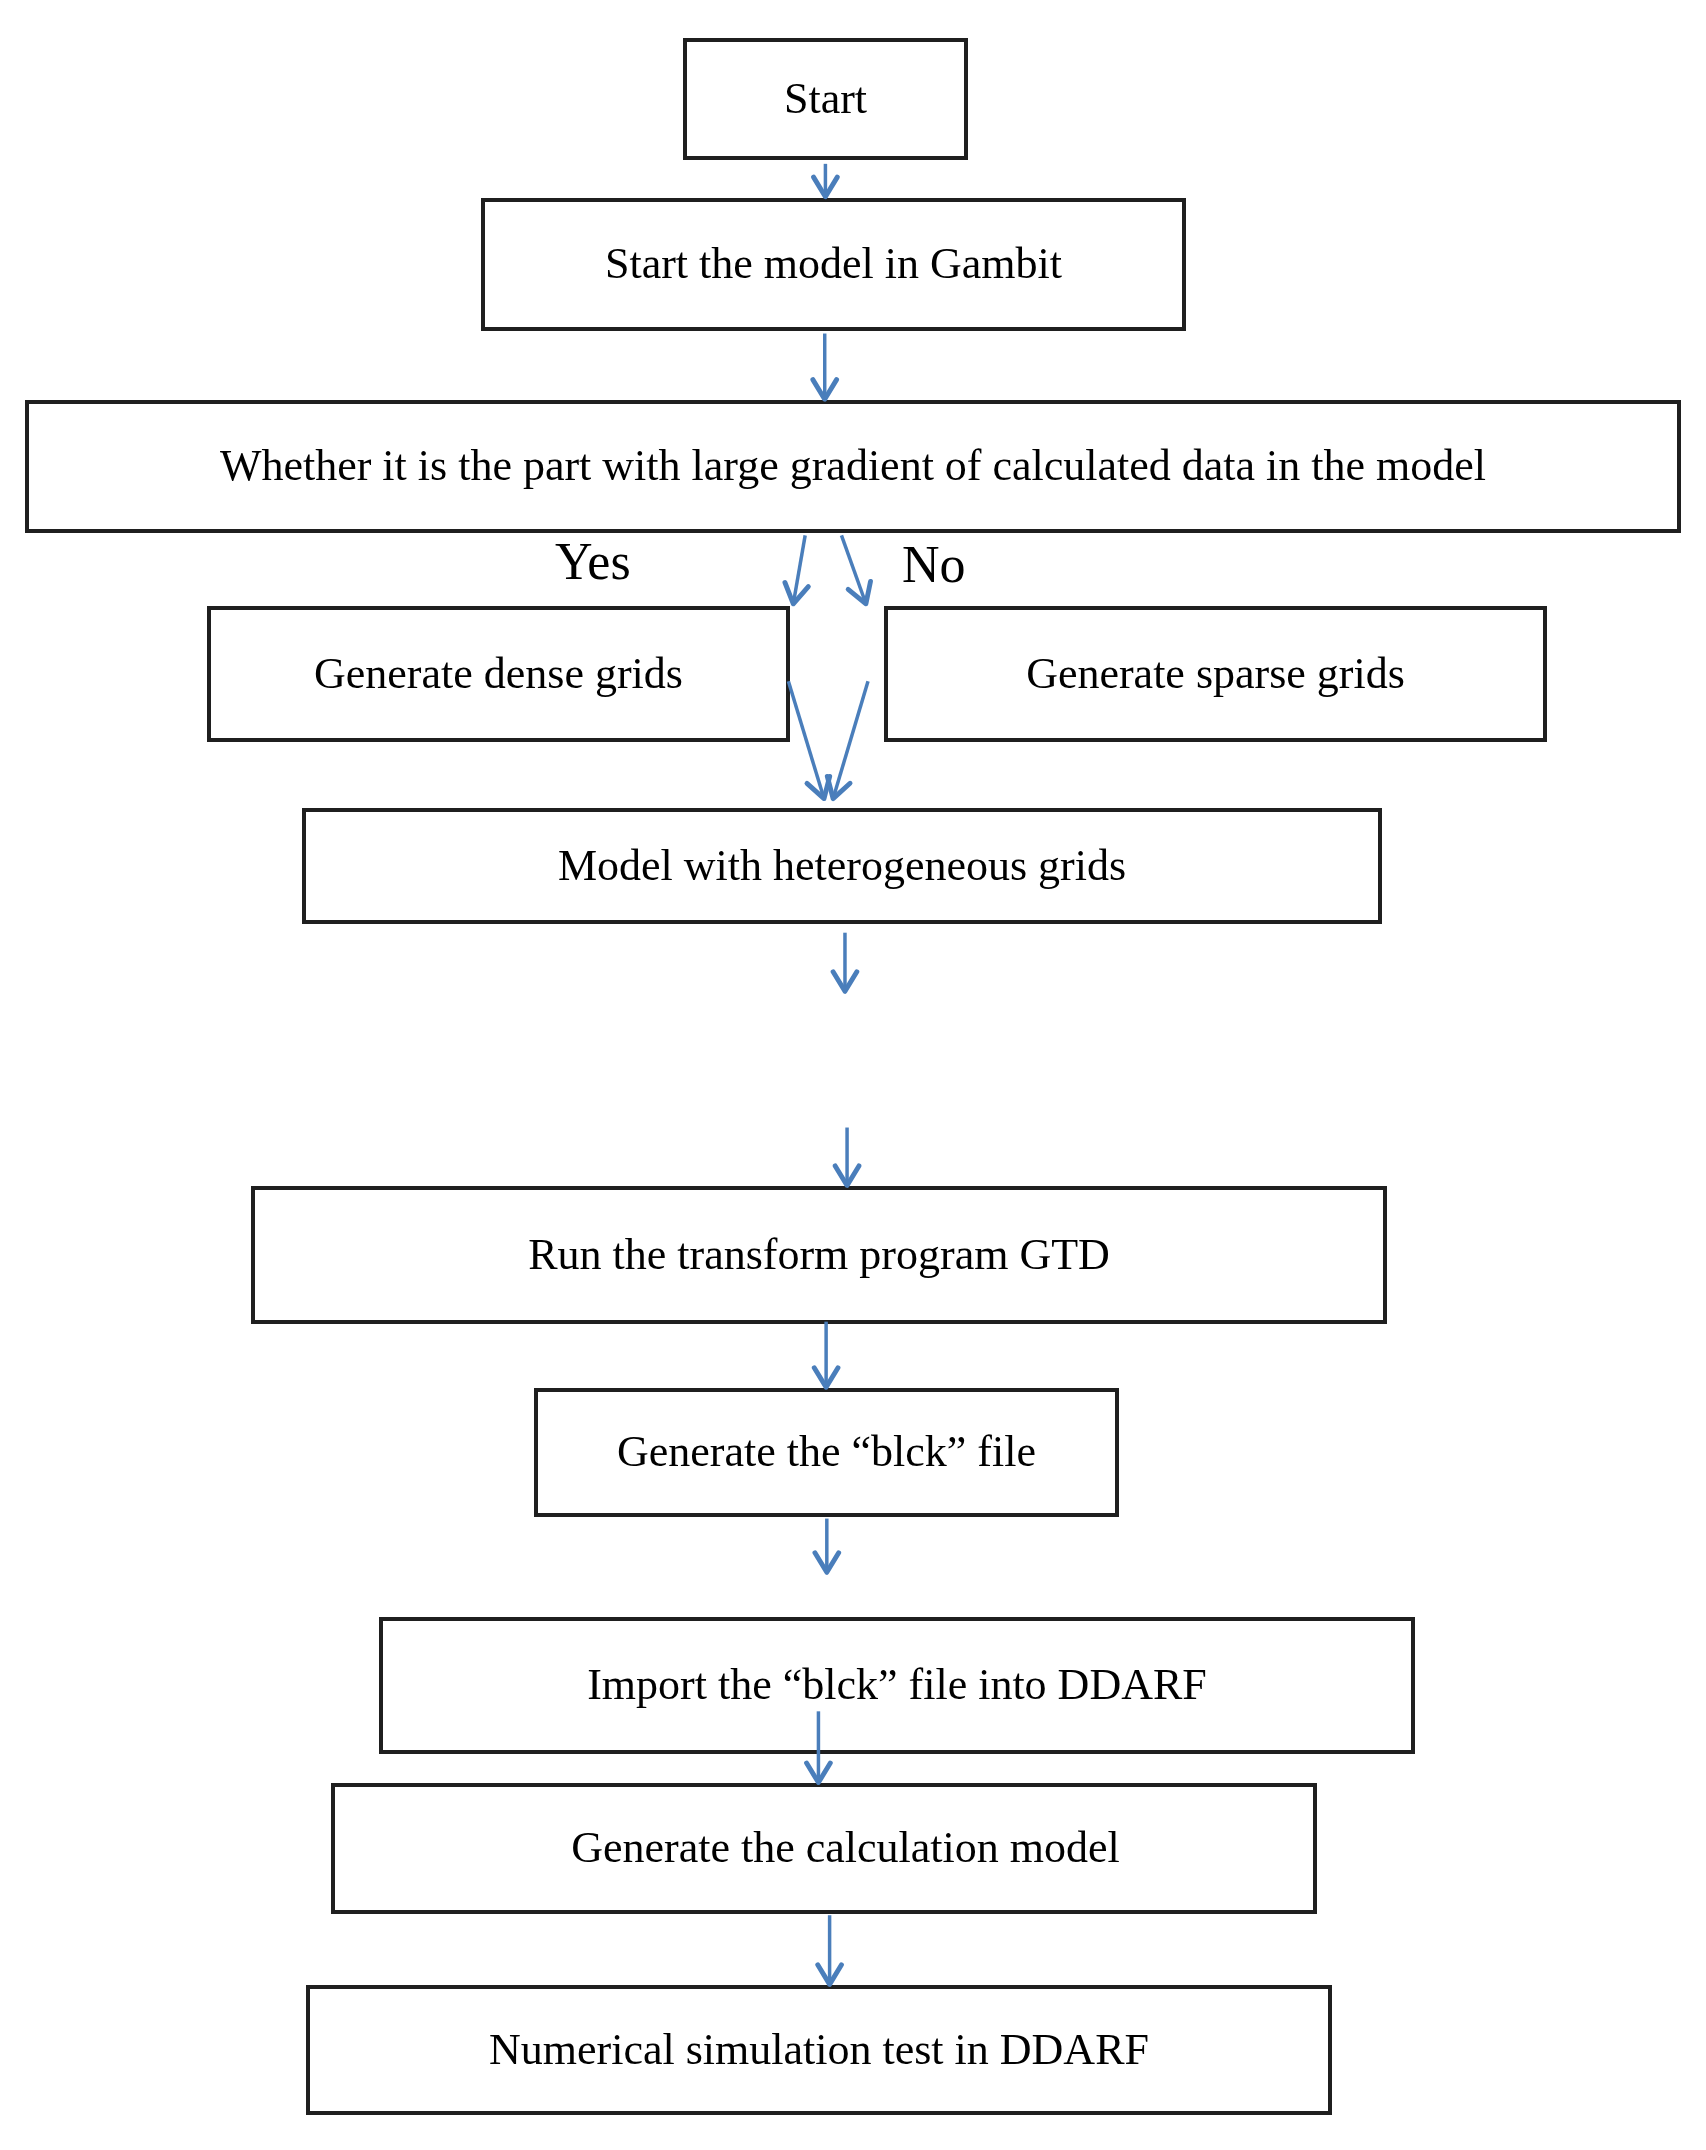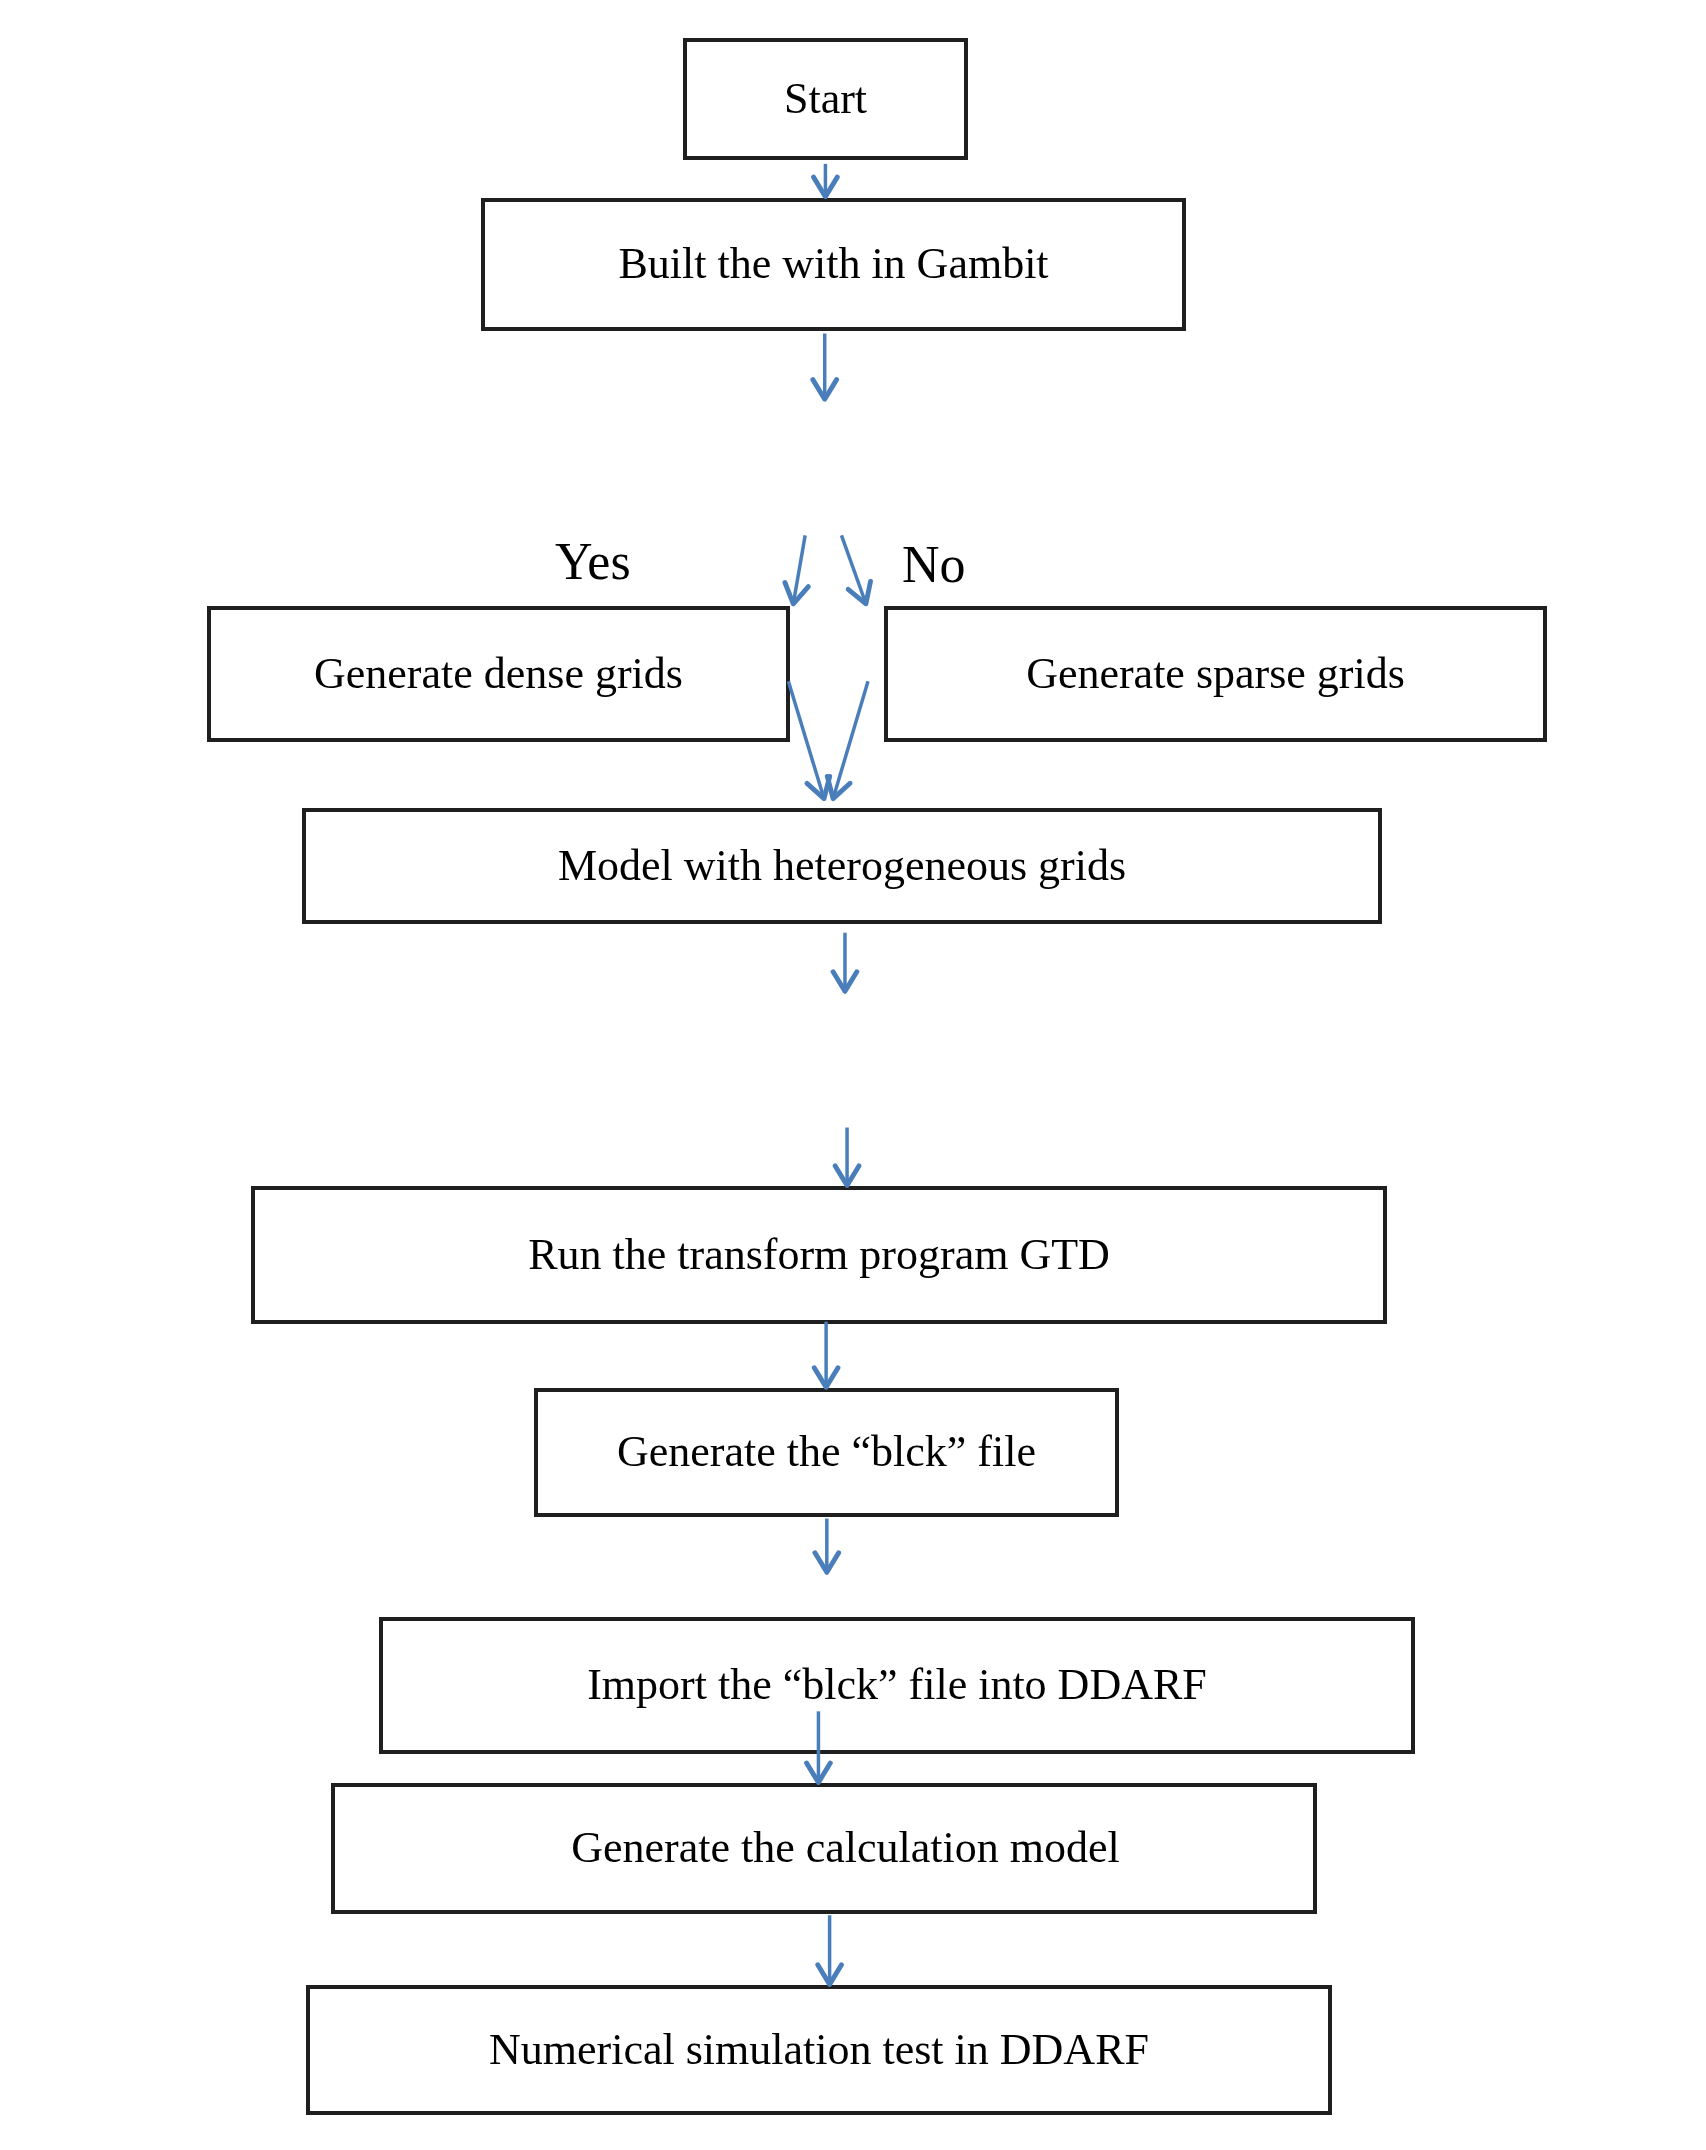--- a/index.html
+++ b/index.html
@@ -53,23 +53,26 @@
 </head>
 <body>
 
 <div class="canvas">
 
   <div class="node" style="left:683px; top:38px; width:285px; height:122px;">
     <span>Start</span>
   </div>
 
   <div class="node" style="left:481px; top:198px; width:705px; height:133px;">
-    <span>Built the with in Gambit</span>
+    <span>Start the model in Gambit</span>
   </div>
 
+  <div class="node" style="left:25px; top:400px; width:1656px; height:133px;">
+    <span>Whether it is the part with large gradient of calculated data in the model</span>
+  </div>
 
   <div class="branch-label" style="left:555px; top:536px;">Yes</div>
   <div class="branch-label" style="left:902px; top:539px;">No</div>
 
   <div class="node" style="left:207px; top:606px; width:583px; height:136px;">
     <span>Generate dense grids</span>
   </div>
 
   <div class="node" style="left:884px; top:606px; width:663px; height:136px;font-family:Liberation Serif, serif;">
     <span>Generate sparse grids</span>

